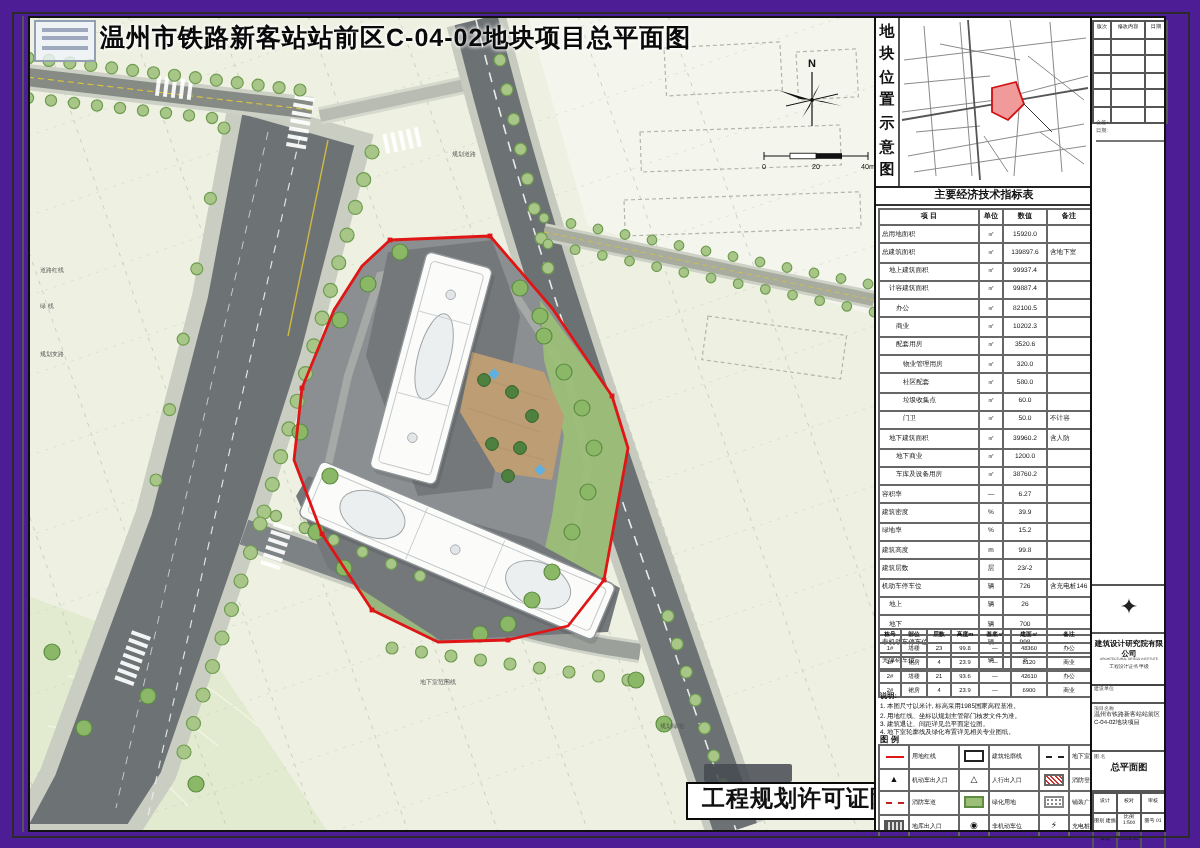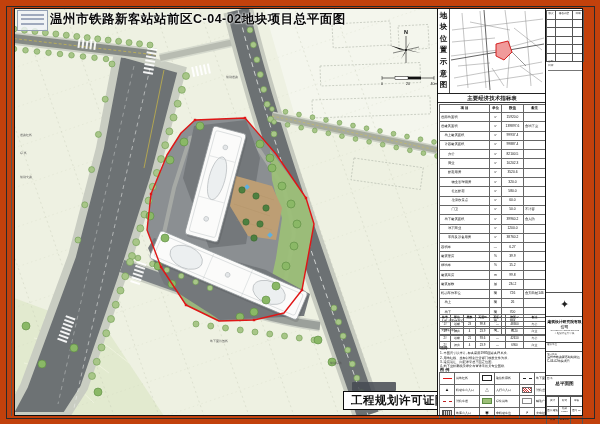--- a/index.html
+++ b/index.html
@@ -1,16 +1,16 @@
 <!DOCTYPE html>
 <html><head>
 <meta charset="utf-8">
 <style>
   html,body{margin:0;padding:0;background:#fff;}
-  .sheet{position:relative;width:600px;height:424px;background:#c2410c;overflow:hidden;
+  .sheet{position:relative;width:600px;height:424px;background:#4c1d95;overflow:hidden;
          font-family:"Liberation Sans","DejaVu Sans",sans-serif;color:#111;}
   .outer-border{position:absolute;left:6px;top:6px;width:587px;height:411px;border:1px solid #2a2a2a;}
   .frame{position:absolute;left:14px;top:8px;width:569px;height:408px;border:1.5px solid #111;box-sizing:border-box;}
   .bind-line{position:absolute;left:11px;top:8px;width:0;height:408px;border-left:0.5px solid #555;}
 
   
   .plan-wrap{position:absolute;left:14px;top:8px;width:423px;height:408px;overflow:hidden;background:#eef1e2;}
   .plan-title{position:absolute;left:36px;top:3px;font-size:12.5px;font-weight:bold;letter-spacing:0.5px;
               color:#0a0a0a;text-shadow:0 0 2px #fff,0 0 2px #fff;white-space:nowrap;z-index:30;}
   .title-stamp{position:absolute;left:3px;top:2px;width:29px;height:19px;border:0.8px solid #93a0b4;

